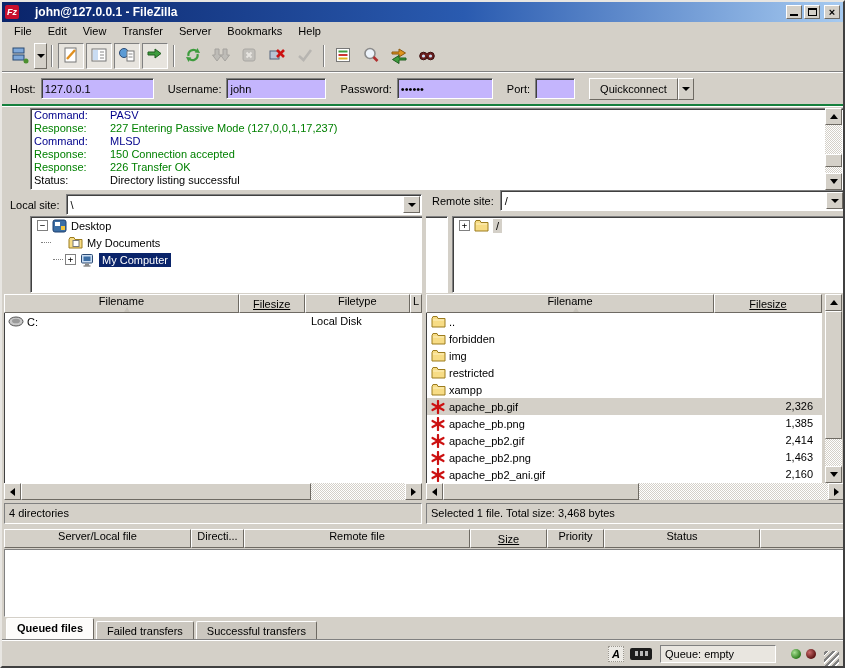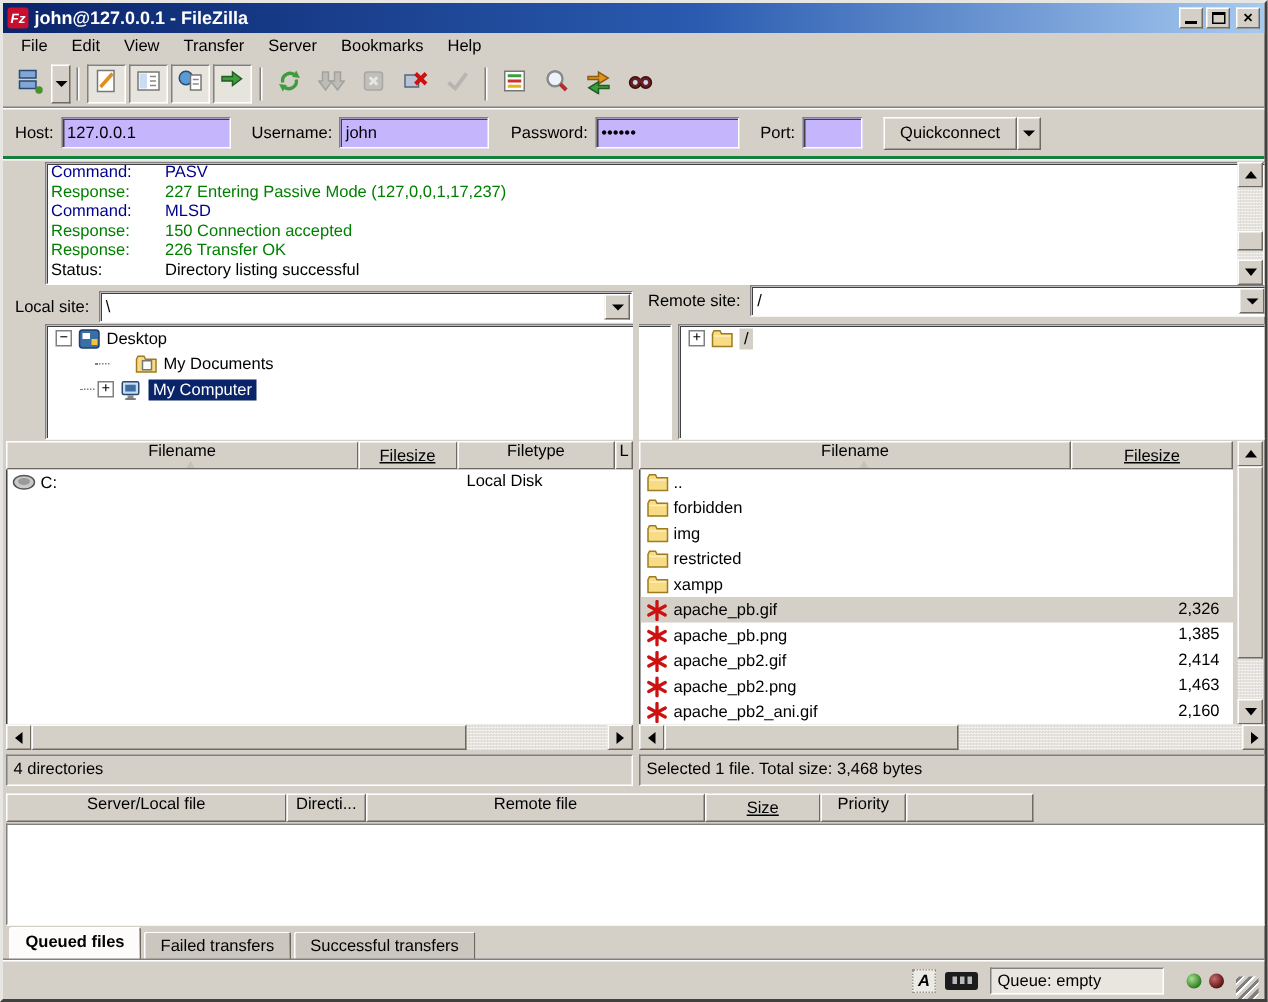--- a/index.html
+++ b/index.html
@@ -10,21 +10,21 @@
 
   
   .raised  { border:1px solid; border-color:#FFFFFF #6E6A63 #6E6A63 #FFFFFF; background:#D4D0C8; }
   .sunken2 { border:1px solid; border-color:#808080 #FFFFFF #FFFFFF #808080; box-shadow:inset 1px 1px 0 #404040;margin-left:26px; }
 
   
   #titlebar { position:absolute; left:0; top:0; right:0; height:20px;
               background:linear-gradient(90deg,#0A246A 0%,#2A5BB0 55%,#A6CAF0 100%);
               display:flex; align-items:center; padding:0 3px; }
   #fz-icon { width:14px; height:14px; background:#C8102E; border-radius:2px; color:#fff;
-             font-weight:bold; font-style:italic; font-size:9px; line-height:14px; text-align:center; margin-right:4px; }
+             font-weight:bold; font-style:italic; font-size:9px; line-height:14px; text-align:center; margin-right:16px; }
   #title-text { color:#fff; font-weight:bold; font-size:12px; flex:1; white-space:nowrap; }
   .winbtn { width:16px; height:14px; margin-left:2px; display:flex; align-items:center; justify-content:center; position:relative; }
   .glyph-min { position:absolute; left:3px; bottom:2px; width:8px; height:2px; background:#000; }
   .glyph-max { width:9px; height:8px; border:1px solid #000; border-top:2px solid #000; }
   .glyph-close { font-weight:bold; font-size:11px; line-height:10px; }
 
   
   #menubar { position:absolute; left:0; top:20px; right:0; height:18px; display:flex; align-items:center; padding-left:4px; }
   .menu-item { padding:2px 8px; cursor:default; }
 
@@ -325,21 +325,21 @@
         <span class="expander">−</span>
         <span class="tree-icon">
           <svg width="15" height="14" viewBox="0 0 15 14">
             <rect x="1" y="1" width="13" height="12" rx="2" fill="#3B6EA5" stroke="#1C3F6E"></rect>
             <rect x="3" y="3" width="5" height="4" fill="#fff"></rect>
             <rect x="9" y="7" width="4" height="4" fill="#F3C53A"></rect>
           </svg>
         </span>
         <span>Desktop</span>
       </div>
-      <div class="tree-row" style="padding-left: 32px;">
+      <div class="tree-row" style="padding-left: 10px;">
         <span class="conn"></span>
         <span style="width: 15px; flex: 0 0 15px;"></span>
         <span class="tree-icon">
           <svg width="15" height="13" viewBox="0 0 15 13">
             <path d="M1 3.5 L2 1.5 H6 L7 3.5 H14 V12 H1 Z" fill="#F7DC85" stroke="#9C7C1E"></path>
             <rect x="5" y="4.5" width="6" height="6" fill="#fff" stroke="#777"></rect>
           </svg>
         </span>
         <span>My Documents</span>
       </div>
@@ -578,20 +578,23 @@
       </div>
       <div class="hdr-cell" style="width: 226px;">
         <span>Remote file</span>
       </div>
       <div class="hdr-cell hdr-right" style="width: 77px;">
         <span>Size</span>
       </div>
       <div class="hdr-cell" style="width: 57px;">
         <span>Priority</span>
       </div>
+      <div class="hdr-cell" style="width: 156px;">
+        <span>Status</span>
+      </div>
       <div class="hdr-cell" style="width: 85px;">
         <span></span>
       </div>
     </div>
   <div id="queue-body"></div>
   <div id="tabs">
       <div class="tab active">Queued files</div>
       <div class="tab">Failed transfers</div>
       <div class="tab">Successful transfers</div>
     </div>

